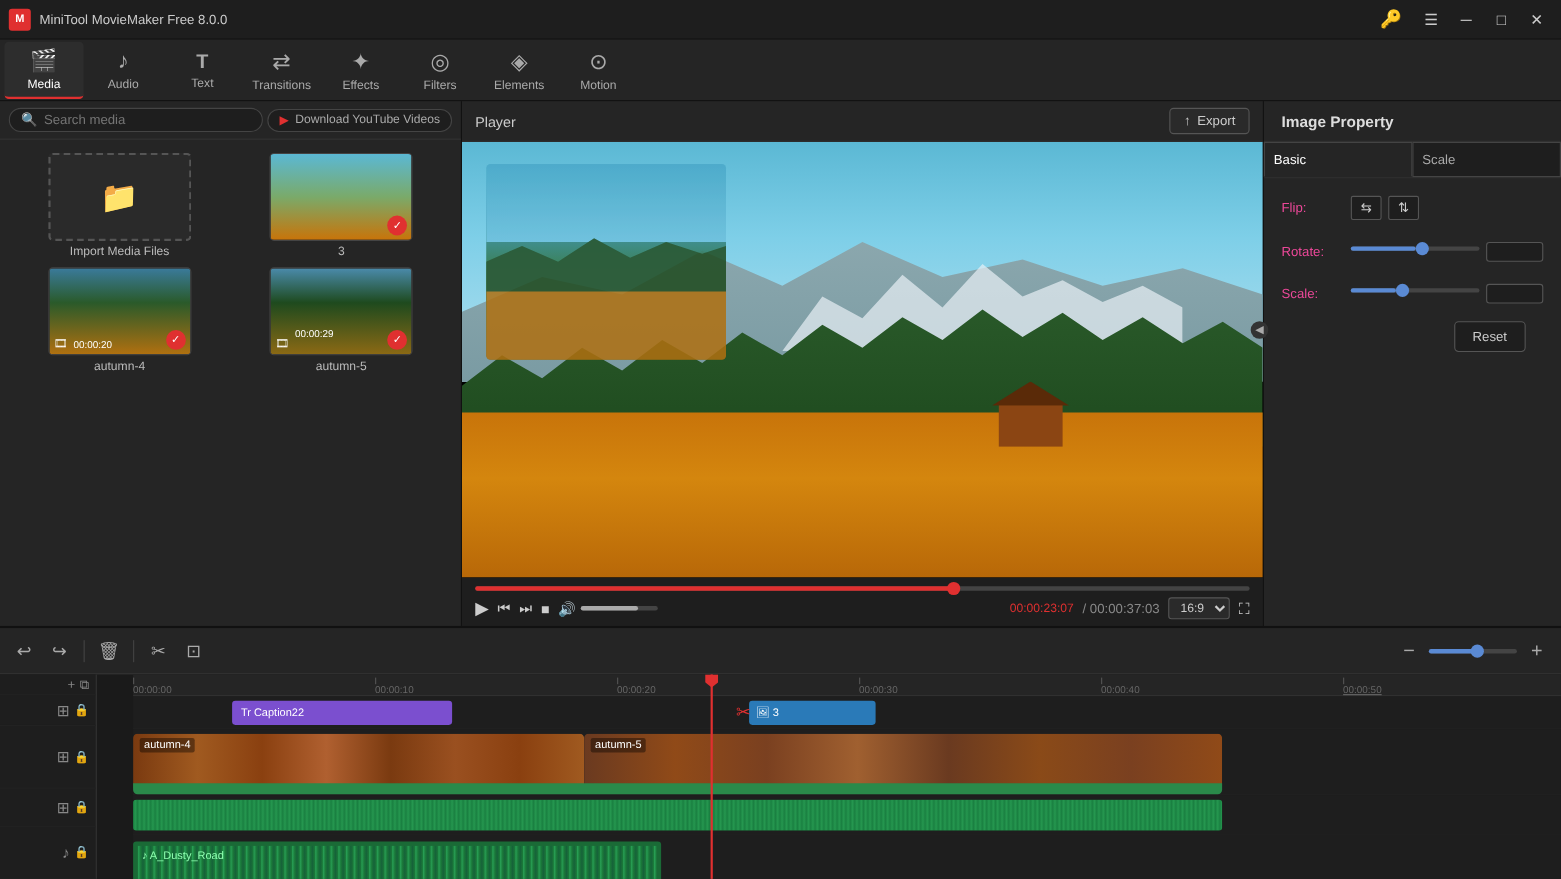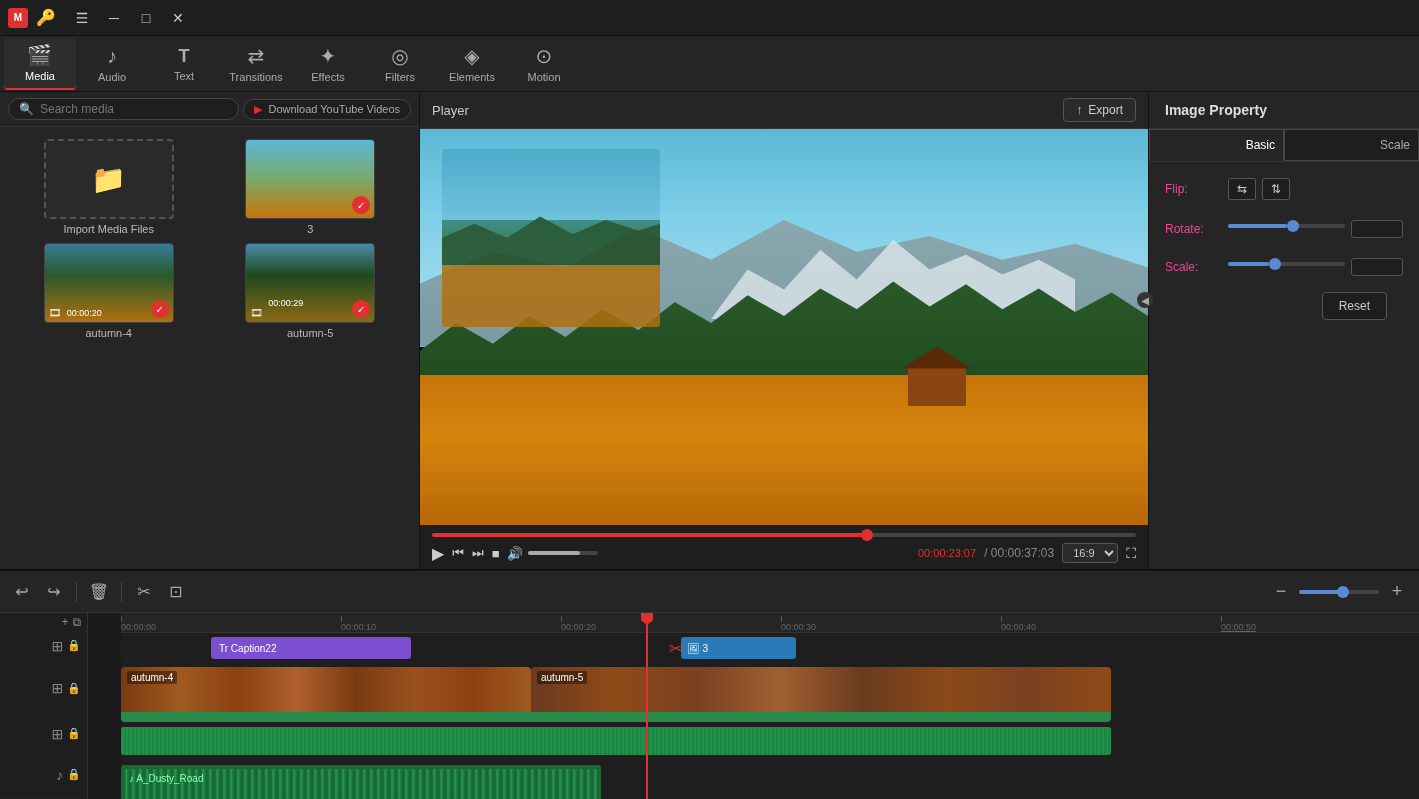--- a/index.html
+++ b/index.html
@@ -380,21 +380,21 @@
       color: #ddd;
       border-bottom: 1px solid #333;
     }
     .prop-tabs {
       display: flex;
       border-bottom: 1px solid #333;
     }
     .prop-tab {
       flex: 1;
       padding: 8px;
-      text-align: right;
+      text-align: left;
       cursor: pointer;
       font-size: 12px;
       color: #aaa;
       border: 1px solid #444;
       background: #1e1e1e;
     }
     .prop-tab.active {
       background: #252525;
       color: #fff;
       border-bottom: 1px solid #252525;
@@ -716,20 +716,21 @@
 
     .prop-section { position: relative; }
   </style>
 </head>
 <body>
 
 <div id="titlebar">
   <div class="logo">
     <span>M</span>
   </div>
+  <span class="app-title">MiniTool MovieMaker Free 8.0.0</span>
   <span class="title-icon">🔑</span>
   <div class="win-controls">
     <button class="win-btn">☰</button>
     <button class="win-btn">─</button>
     <button class="win-btn">□</button>
     <button class="win-btn close">✕</button>
   </div>
 </div>
 
 <div id="toolbar">

